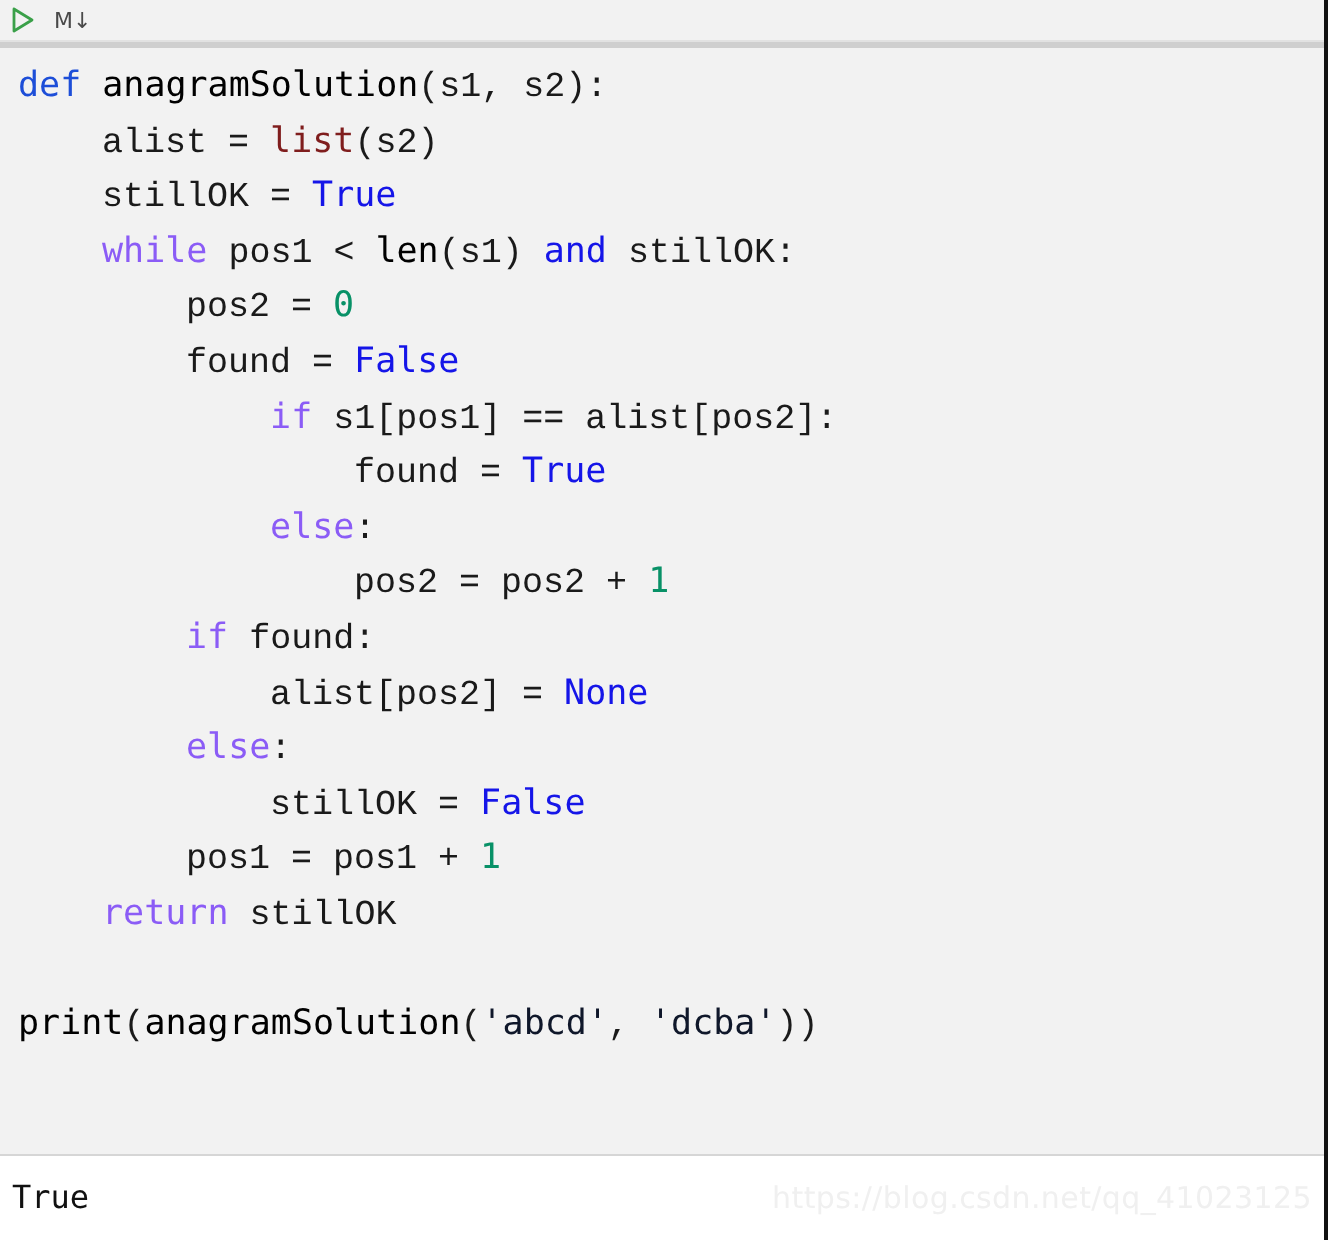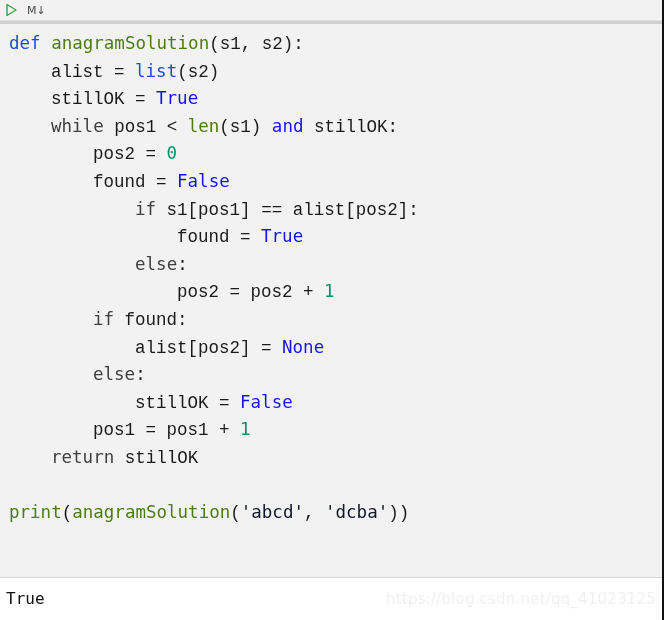--- a/index.html
+++ b/index.html
@@ -69,25 +69,25 @@
     font-family: "DejaVu Sans Mono", "Liberation Mono", monospace;
     font-size: 17.5px;
     line-height: 27.6px;
     white-space: pre;
     color: #1a1a1a;
     padding-left: 9px;
     height: 27.6px;
   }
 
   
-  .t-kw      { color: #404040; }   
+  .t-kw      { color: #8b5cf6; }   
   .t-def     { color: #1d4ed8; }   
   .t-bool    { color: #1515e8; }   
-  .t-fn      { color: #4d7c0f; }   
-  .t-builtin { color: #1d4ed8; }   
+  .t-fn      { color: #000000; }   
+  .t-builtin { color: #7f1d1d; }   
   .t-num     { color: #089167; }   
   .t-str     { color: #0f172a; }   
   .t-plain   { color: #1a1a1a; font-family: Liberation Mono, monospace; }
 
   
   .out-divider {
     height: 1px;
     background: #d6d6d6;
   }
   .output-area {

